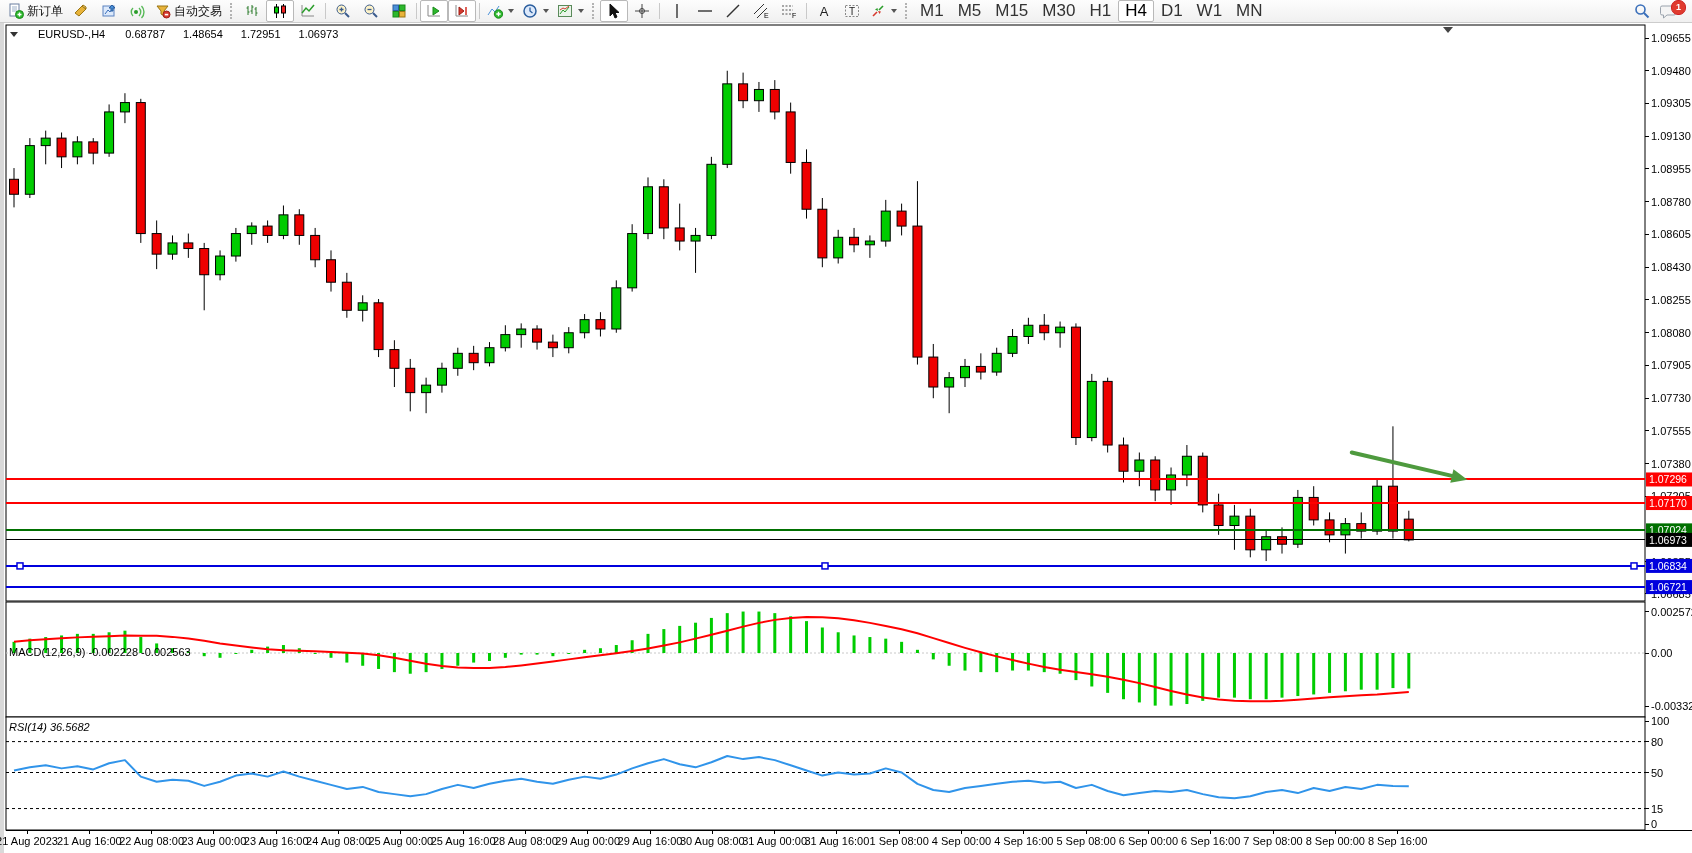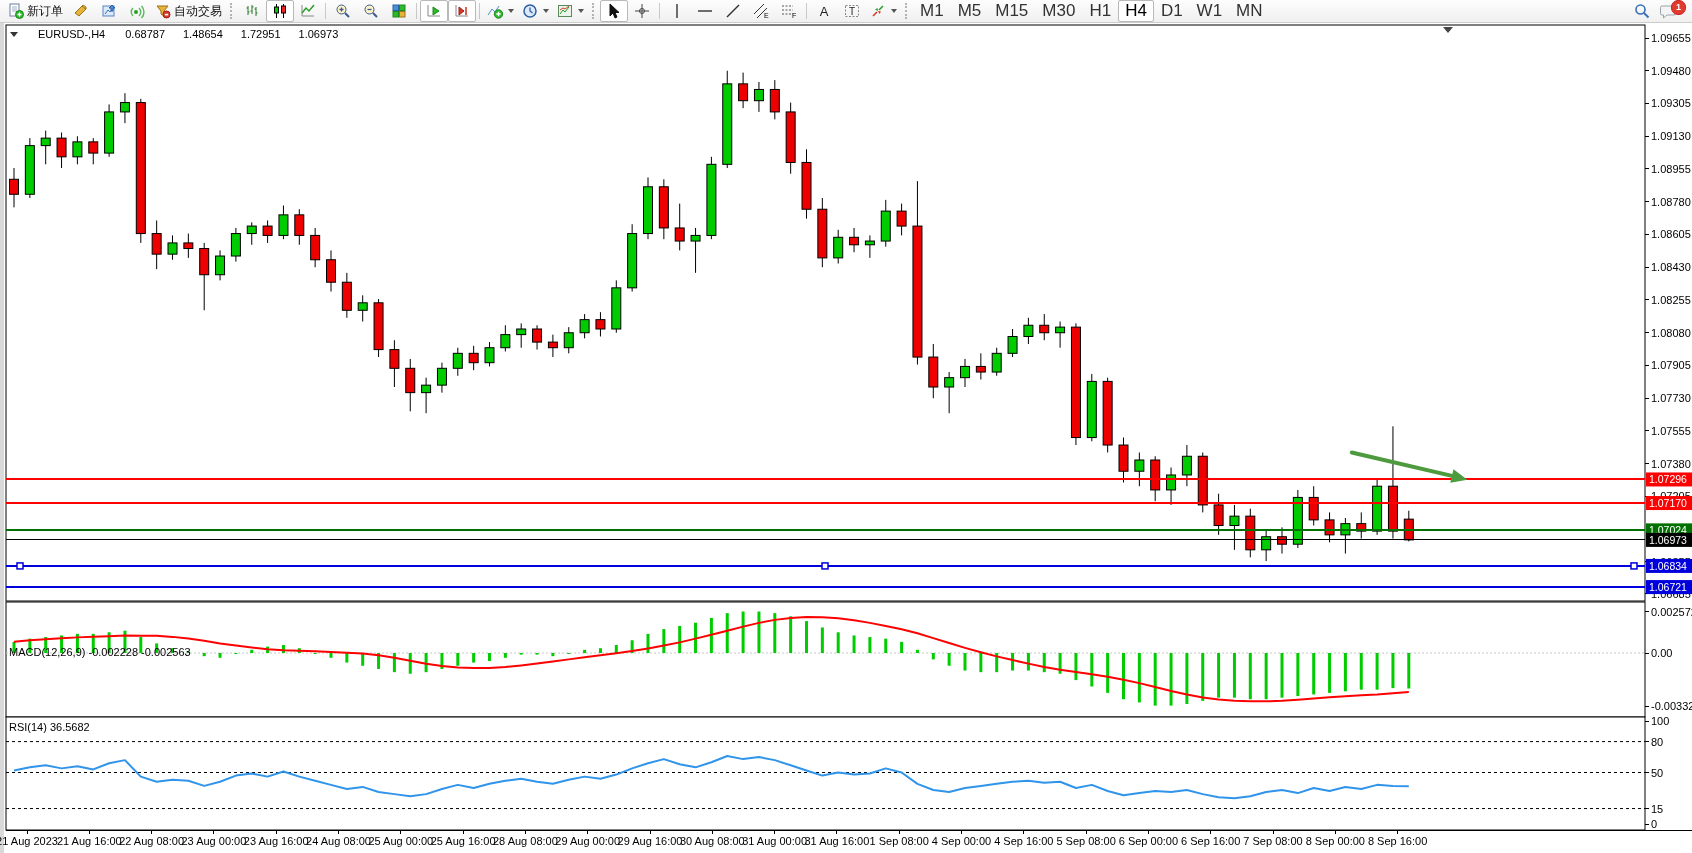--- a/index.html
+++ b/index.html
@@ -20,21 +20,21 @@
   .spacer{flex:1;}
   .chat-wrap{position:relative;width:24px;height:20px;}
   .badge{position:absolute;top:-1px;right:-2px;min-width:13px;height:13px;border-radius:7px;background:#e03b2f;
     color:#fff;font-size:9px;line-height:13px;text-align:center;font-weight:bold;border:1px solid #c22;}
   .chart-window{position:absolute;top:23px;left:0;width:1692px;height:827px;background:#ffffff;}
   #cv{position:absolute;top:0;left:0;}
   .chart-title{position:absolute;top:28px;left:10px;font-size:11px;color:#000;display:flex;align-items:center;gap:20px;z-index:3;}
   .title-caret{width:0;height:0;border-left:4px solid transparent;border-right:4px solid transparent;border-top:5px solid #333;}
   .ind-label{position:absolute;left:9px;font-size:11px;color:#000;z-index:3;}
   #macdLbl{top:605px;margin-top:40px;}
-  #rsiLbl{top:720px;}
+  #rsiLbl{top:720px;font-style:italic;}
   svg text{font-family:"Liberation Sans",sans-serif;}
 </style>
 </head>
 <body>
 
 <div class="toolbar">
   <div class="tbtn">
     <svg width="16" height="16" viewBox="0 0 16 16">
       <rect x="2" y="1" width="9" height="12" fill="#fff" stroke="#6b7fa0"></rect>
       <path d="M4 4h5M4 6h5M4 8h5" stroke="#9db0c8" fill="none"></path>

